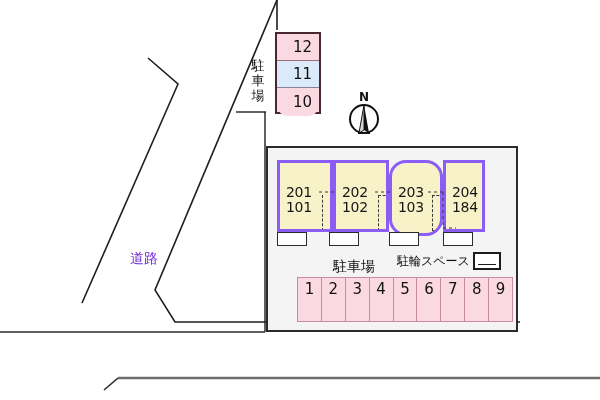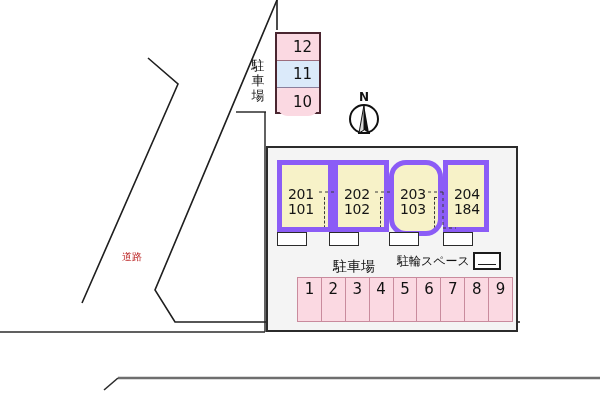--- a/index.html
+++ b/index.html
@@ -43,21 +43,21 @@
     text-align:center;
     letter-spacing:0;
   }
   .vlabel span{display:block;}
 
   
   .bldg-wrap{position:absolute;}
   .unit{
     position:absolute;top:0;
     background:#f7f2c8;
-    border:5px solid #8b5cf6;
+    border:3px solid #8b5cf6;
     box-sizing:border-box;
     overflow:hidden;
   }
   .unit-label{
     position:absolute;left:6px;top:22px;
     font-size:14px;line-height:15px;color:#161616;
     letter-spacing:-0.3px;
     white-space:nowrap;
   }
   .notch{
@@ -114,21 +114,21 @@
 
   
   .compass{position:absolute;}
   .compass .nchar{
     position:absolute;left:0;top:0;width:100%;
     text-align:center;font-size:12px;font-weight:bold;color:#111;
   }
 
   
   .roadlabel{
-    position:absolute;font-size:10px;color:#b91c1c;white-space:nowrap;
+    position:absolute;font-size:14px;color:#6d28d9;white-space:nowrap;margin-left:8px;
   }
 
   svg.lines{position:absolute;left:0;top:0;width:600px;height:400px;
     pointer-events:none;}
 </style>
 </head>
 <body>
 
 <div id="map">
 

